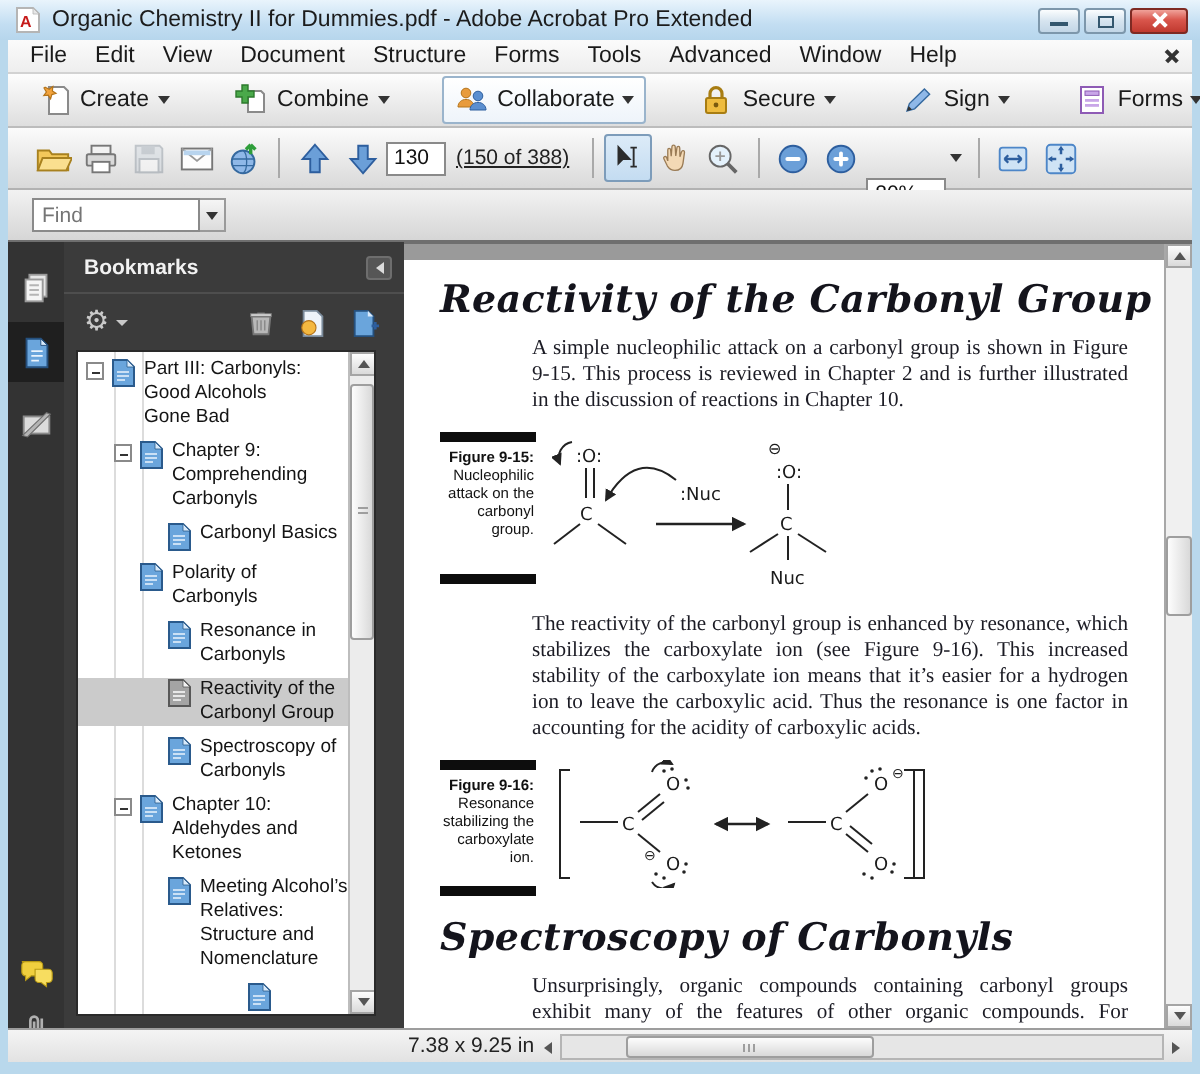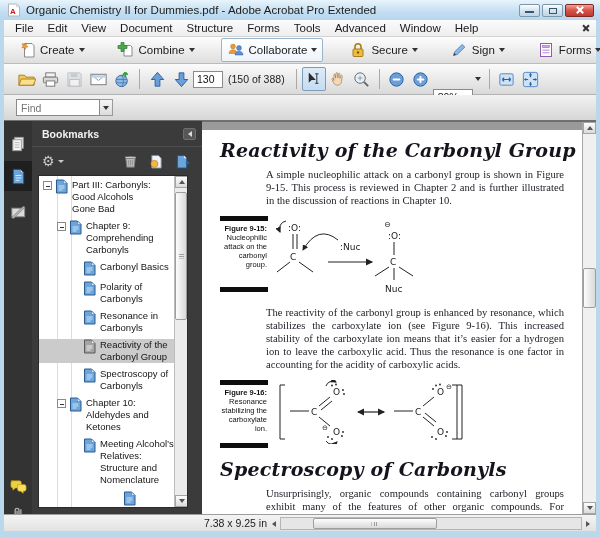--- a/index.html
+++ b/index.html
@@ -50,21 +50,21 @@
   
   .nav-toolbar { height:31px; background:linear-gradient(#fbfbfb,#d9d9d9);
     border-bottom:1px solid #b2b2b2; display:flex; align-items:center; padding-left:10px; }
   .tool-btn { width:24px; height:24px; display:flex; align-items:center; justify-content:center; border:1px solid transparent; border-radius:2px; }
   .tool-btn svg { width:19px; height:19px; display:block; }
   .tool-btn.disabled { opacity:.45; }
   .tool-btn.pressed { background:linear-gradient(#dcebf8,#c4dcf1); border-color:#7d9cba; }
   .tb-sep { width:1px; height:20px; background:#a9a9a9; margin:0 5px; }
   .page-field { width:30px; height:17px; border:1px solid #8a8a8a; background:#fff; font-size:10.5px;
     padding:0 3px; color:#111; font-family:"Liberation Sans",sans-serif; }
-  .page-info { font-size:10.5px; color:#222; margin:0 6px 0 5px; white-space:nowrap; }
+  .page-info { font-size:10.5px; color:#222; margin:0 6px 0 5px; white-space:nowrap;text-decoration:underline; }
   .zoom-field { width:40px; height:17px; border:1px solid #8a8a8a; background:#fff; font-size:10.5px;
     padding:0 4px; color:#111; font-family:"Liberation Sans",sans-serif;margin-top:36px; }
   .dd-caret-btn { width:11px; height:17px; display:flex; align-items:center; justify-content:center; }
 
   
   .find-bar { height:26px; background:linear-gradient(#f2f2f2,#d6d6d6);
     border-bottom:1px solid #6f6f6f; display:flex; align-items:center; padding-left:12px; }
   .find-input { width:84px; height:17px; border:1px solid #8a8a8a; background:#fff;
     font-size:10.5px; padding:0 4px; color:#333; font-family:"Liberation Sans",sans-serif; }
   .find-dd { width:13px; height:17px; border:1px solid #9a9a9a; border-left:none;
@@ -537,21 +537,21 @@
                 <span class="bm-exp-spacer"></span>
                 <span class="bm-page-icon">
                   <svg viewBox="0 0 13 15">
                     <path d="M1.5 1h7L12 4.5V14H1.5z" fill="#6aa5dc" stroke="#2a5a8c"></path>
                     <path d="M8.5 1L12 4.5H8.5z" fill="#d8eafb" stroke="#2a5a8c" stroke-width=".4"></path>
                     <path d="M3.5 7h6M3.5 9h6M3.5 11h4" stroke="#eaf4fd" stroke-width=".8"></path>
                   </svg>
                 </span>
                 <span class="bm-label">Carbonyl Basics</span>
               </div>
-              <div class="bm-item" style="padding-left: 32px;">
+              <div class="bm-item" style="padding-left: 18px;">
                 <span class="bm-exp-spacer"></span>
                 <span class="bm-page-icon">
                   <svg viewBox="0 0 13 15">
                     <path d="M1.5 1h7L12 4.5V14H1.5z" fill="#6aa5dc" stroke="#2a5a8c"></path>
                     <path d="M8.5 1L12 4.5H8.5z" fill="#d8eafb" stroke="#2a5a8c" stroke-width=".4"></path>
                     <path d="M3.5 7h6M3.5 9h6M3.5 11h4" stroke="#eaf4fd" stroke-width=".8"></path>
                   </svg>
                 </span>
                 <span class="bm-label">Polarity of Carbonyls</span>
               </div>

